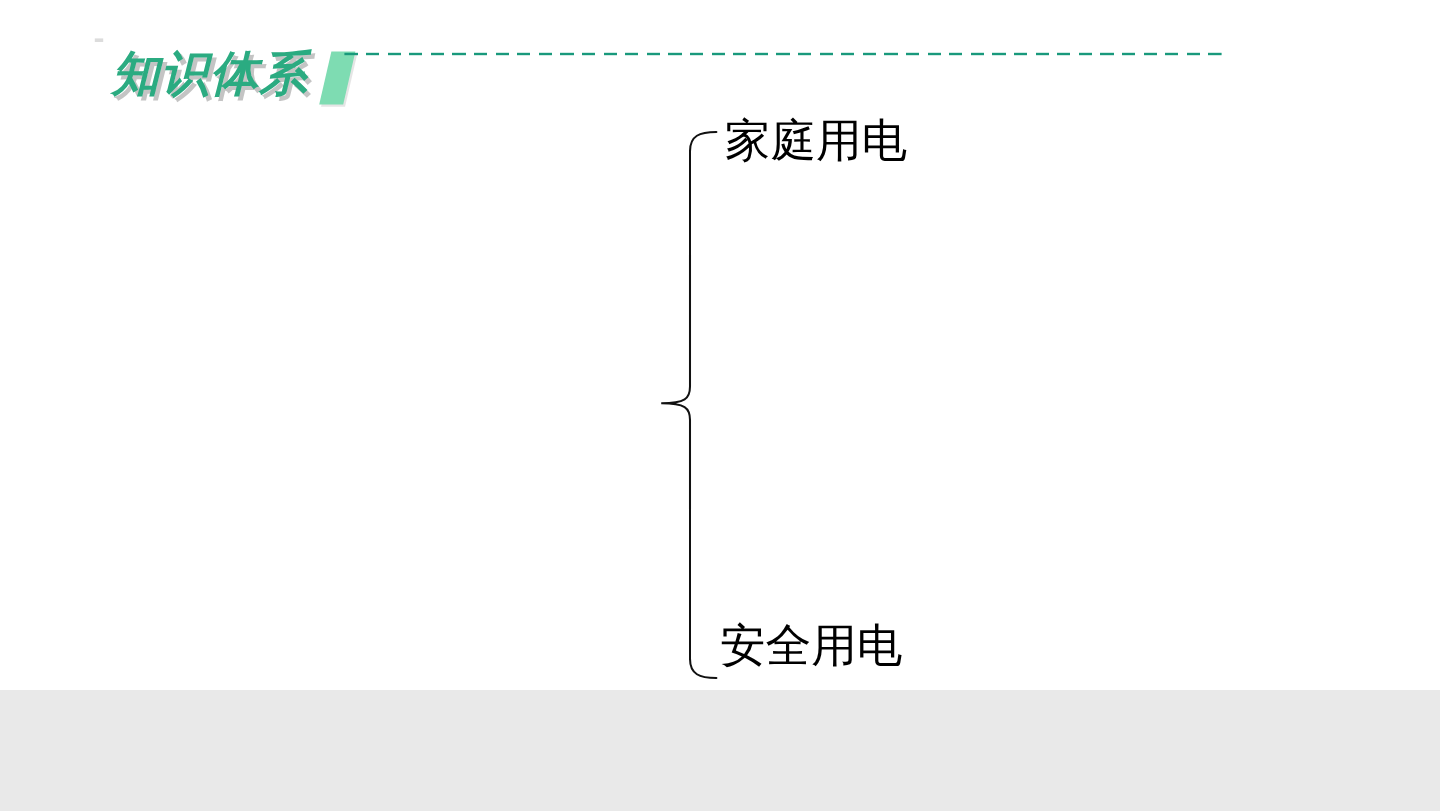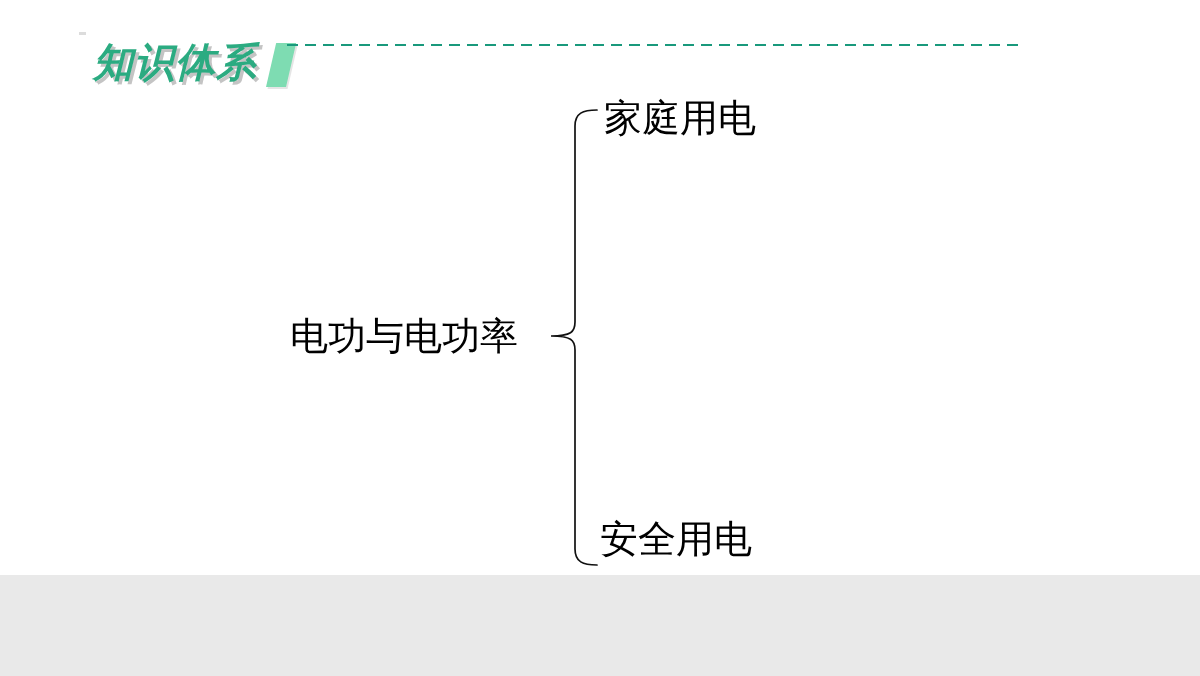--- a/index.html
+++ b/index.html
@@ -72,21 +72,20 @@
 </head>
 <body>
 
 <div class="slide">
 
   <div class="stray-mark"></div>
   <h1 class="header-title">知识体系</h1>
   <div class="accent-parallelogram"></div>
   <div class="dashed-line"></div>
 
-  <div class="root-label">电功与电功率</div>
 
   <svg class="curly-brace" viewBox="0 0 60 465" xmlns="http://www.w3.org/2000/svg" aria-hidden="true">
     <path d="M52,6 C38,6 30,9 30,22
              L30,218
              C30,228 26,232 6,232
              C26,232 30,236 30,246
              L30,445
              C30,458 38,461 52,461" fill="none" stroke="#111111" stroke-width="1.7" stroke-linecap="round"></path>
   </svg>
 

